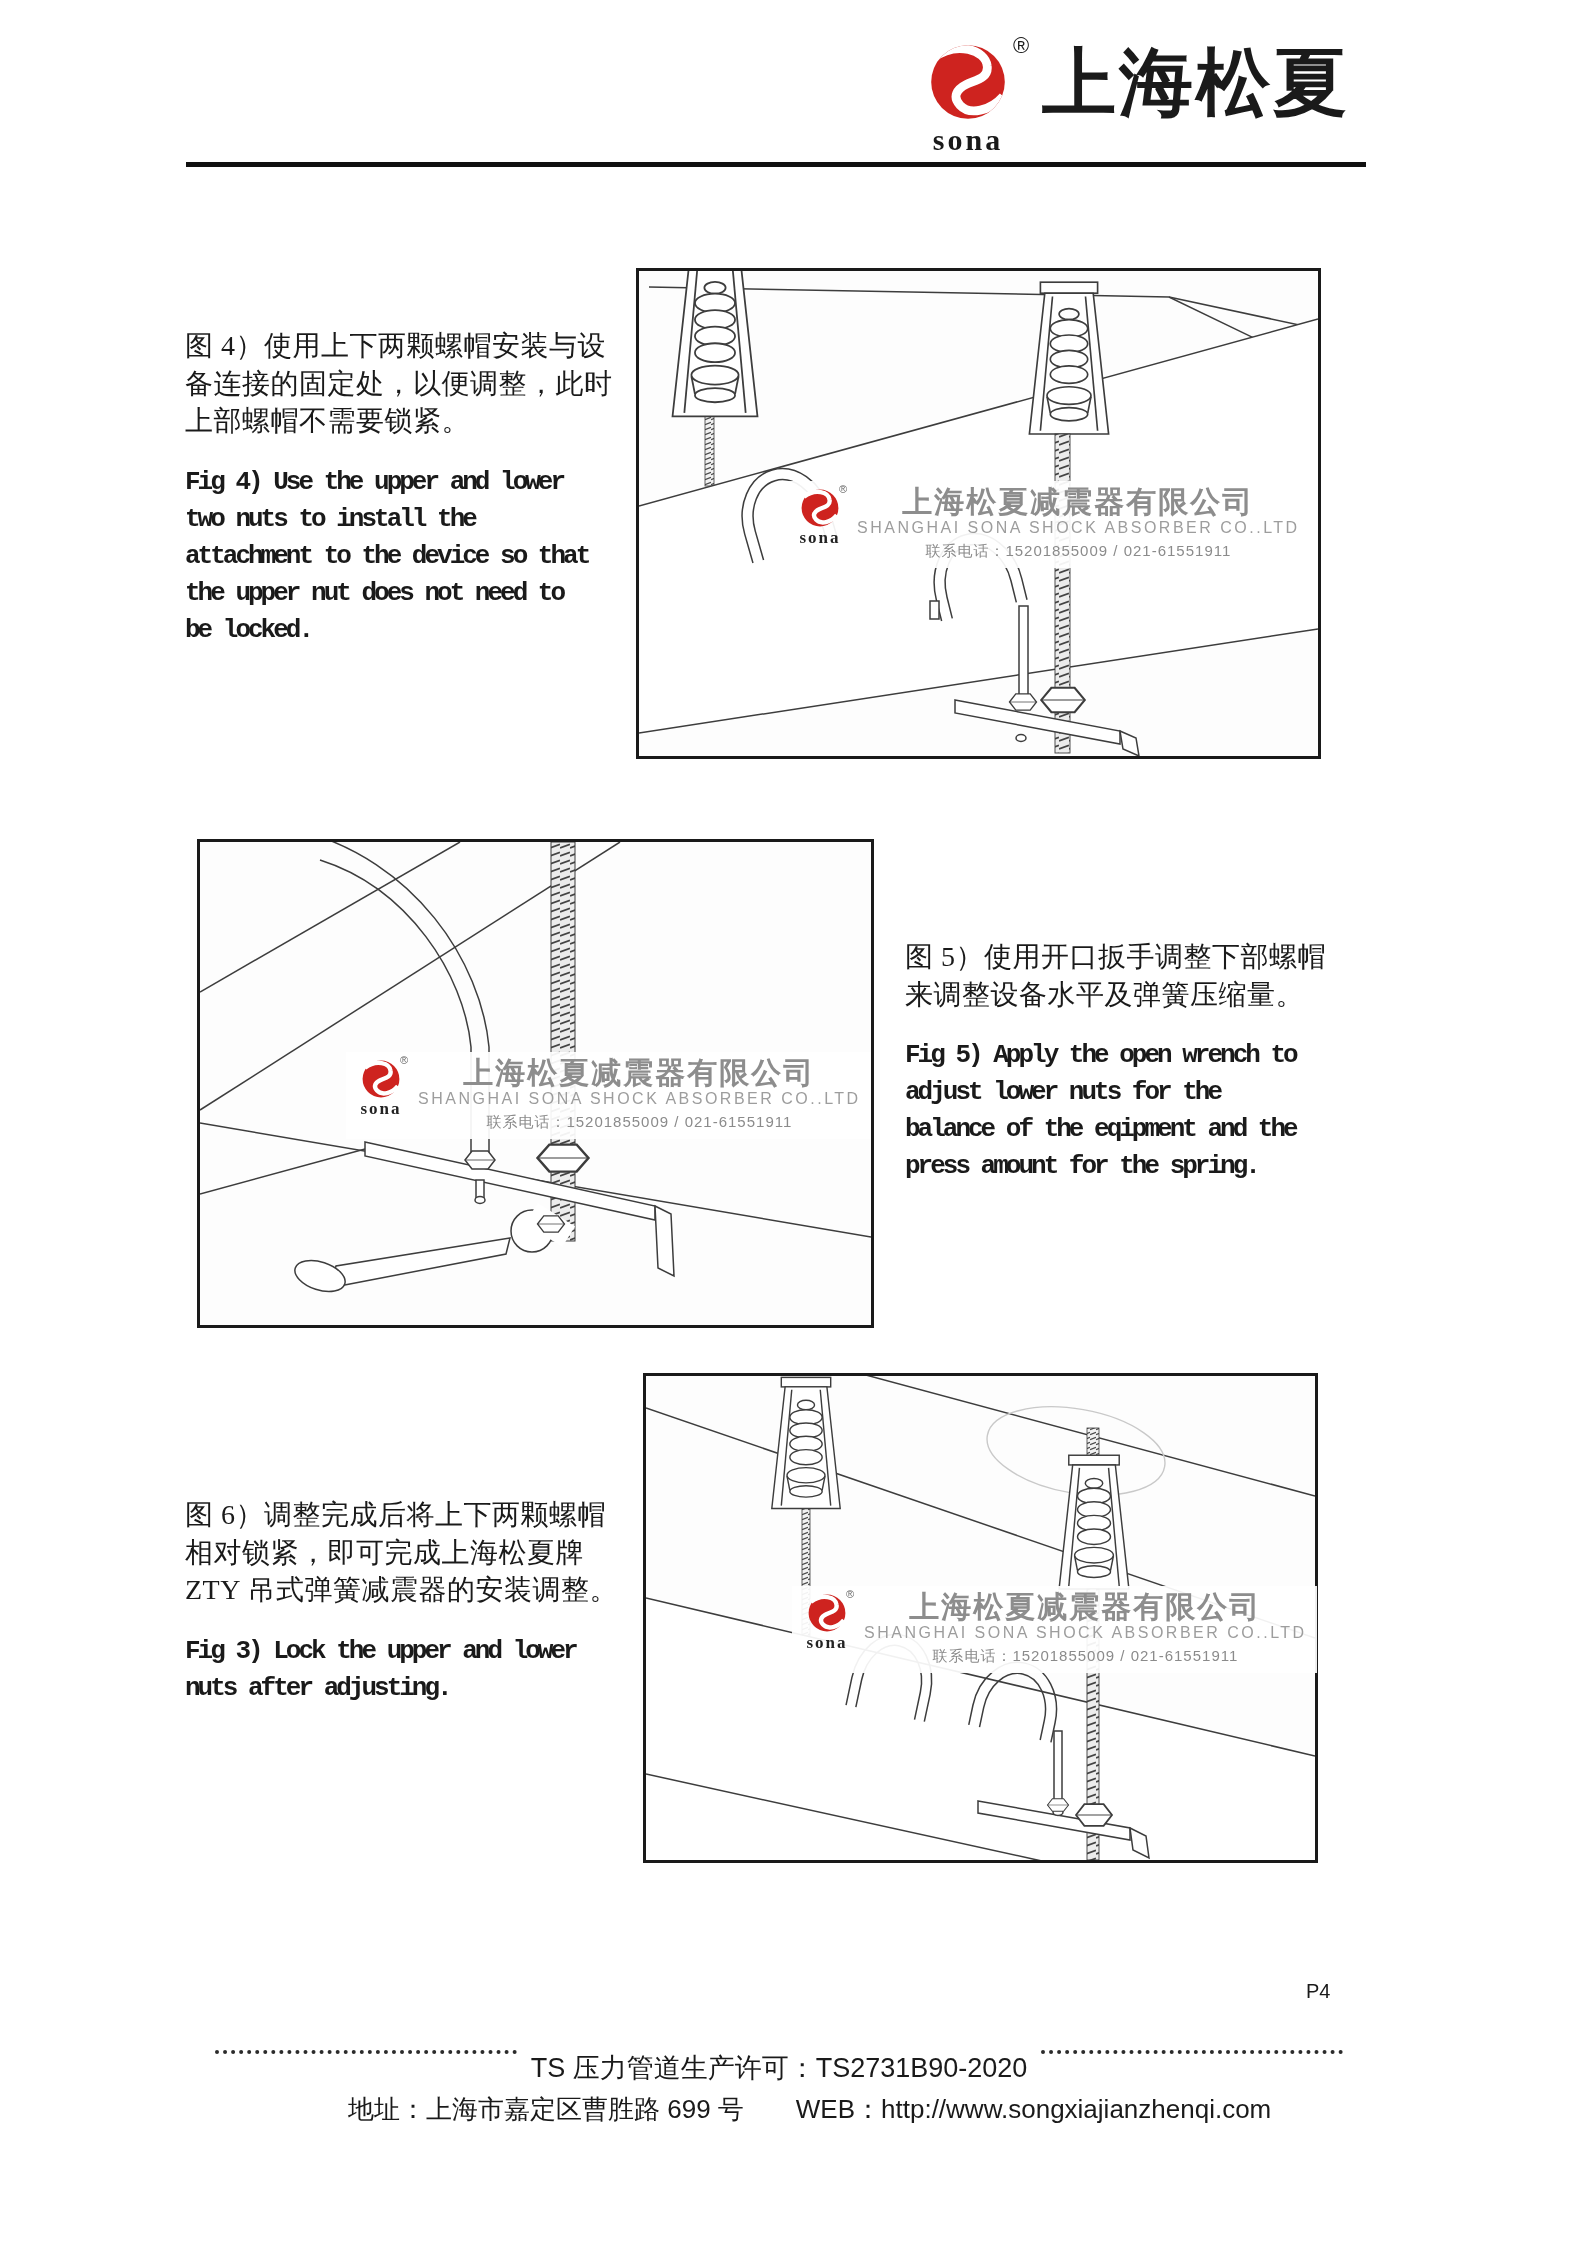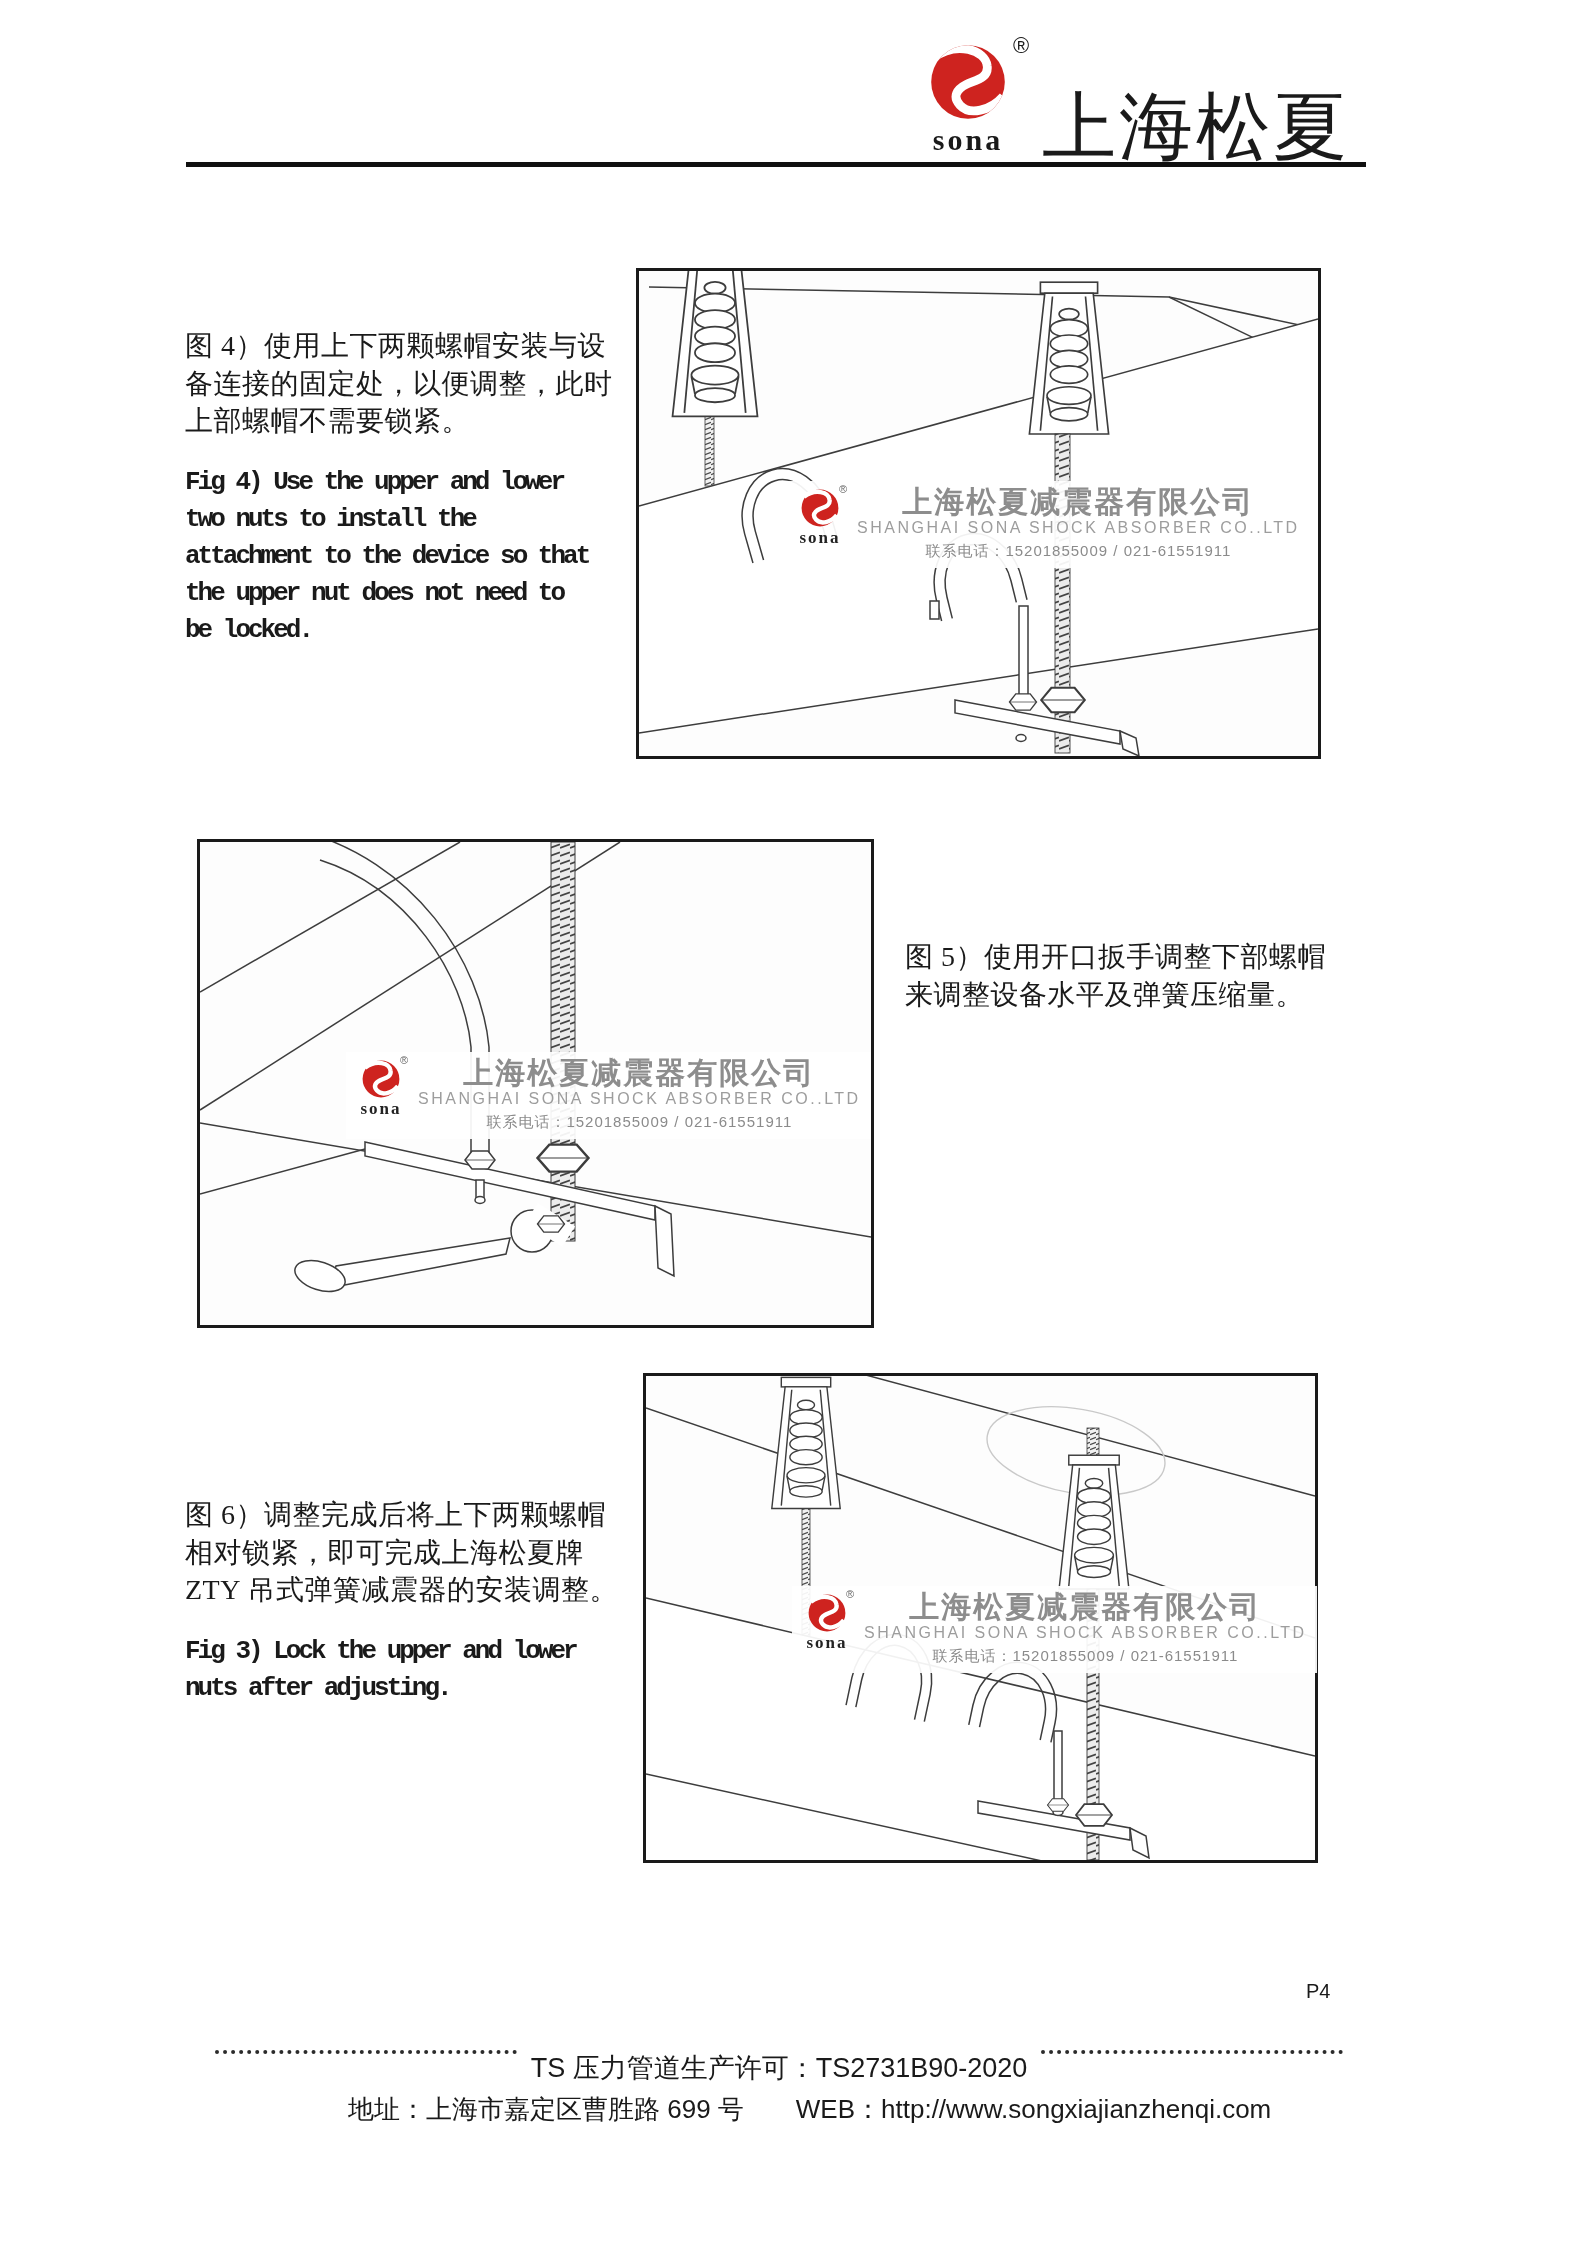--- a/index.html
+++ b/index.html
@@ -5,22 +5,22 @@
   html,body{margin:0;padding:0;background:#fff;}
   .page{position:relative;width:1588px;height:2244px;background:#fff;overflow:hidden;
         font-family:"Liberation Serif",serif;color:#1a1a1a;}
 
   
   .logo-wrap{position:absolute;left:926px;top:42px;width:84px;text-align:center;}
   .logo-wrap svg{width:80px;height:80px;display:block;margin:0 auto;}
   .logo-word{font-size:30px;font-weight:bold;letter-spacing:3px;margin-top:1px;
              font-family:"Liberation Serif",serif;}
   .reg-mark{position:absolute;left:1013px;top:33px;font-size:22px;font-family:"Liberation Sans",sans-serif;}
-  .brand{position:absolute;left:1042px;top:40px;font-size:74px;font-weight:normal;line-height:86px;
-         letter-spacing:3px;font-family:"Liberation Sans",sans-serif;margin-top:44px;}
+  .brand{position:absolute;left:1042px;top:40px;font-size:74px;font-weight:bold;line-height:86px;
+         letter-spacing:3px;font-family:"Liberation Sans",sans-serif;}
   .divider{position:absolute;left:186px;top:162px;width:1180px;height:5px;background:#101010;}
 
   
   .figure{position:absolute;border:3px solid #1a1a1a;background:#fdfdfd;}
   .figure svg.draw{position:absolute;left:0;top:0;width:100%;height:100%;}
   #fig4{left:636px;top:268px;width:679px;height:485px;}
   #fig5{left:197px;top:839px;width:671px;height:483px;}
   #fig6{left:643px;top:1373px;width:669px;height:484px;}
 
   
@@ -213,20 +213,24 @@
         <div class="wm-cn">上海松夏减震器有限公司</div>
         <div class="wm-en">SHANGHAI SONA SHOCK ABSORBER CO..LTD</div>
         <div class="wm-tel">联系电话：15201855009 / 021-61551911</div>
       </div>
     </div>
   </div>
 
   <div class="caption" id="cap5">
     <div class="cn">图 5）使用开口扳手调整下部螺帽
 来调整设备水平及弹簧压缩量。</div>
+    <div class="en">Fig 5) Apply the open wrench to
+adjust lower nuts for the
+balance of the eqipment and the
+press amount for the spring.</div>
   </div>
 
   <div class="figure" id="fig6">
     <svg class="draw" viewBox="0 0 669 484">
       <line x1="0" y1="32" x2="669" y2="262" class="ln"></line>
       <line x1="205" y1="-5" x2="669" y2="120" class="ln"></line>
       <ellipse cx="430" cy="75" rx="90" ry="42" transform="rotate(10 430 75)" fill="none" stroke="#c9c9c9" stroke-width="1.4"></ellipse>
       <rect x="156" y="132" width="8" height="128" fill="url(#thrS)" stroke="#3d3d3d" stroke-width="0.8"></rect>
 
       <polygon points="0,222 669,380 669,484 0,484 0,398" fill="#fff"></polygon>

